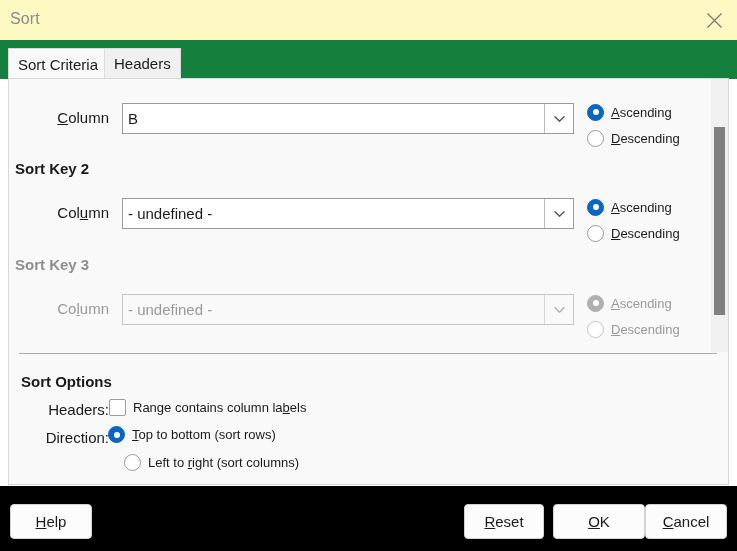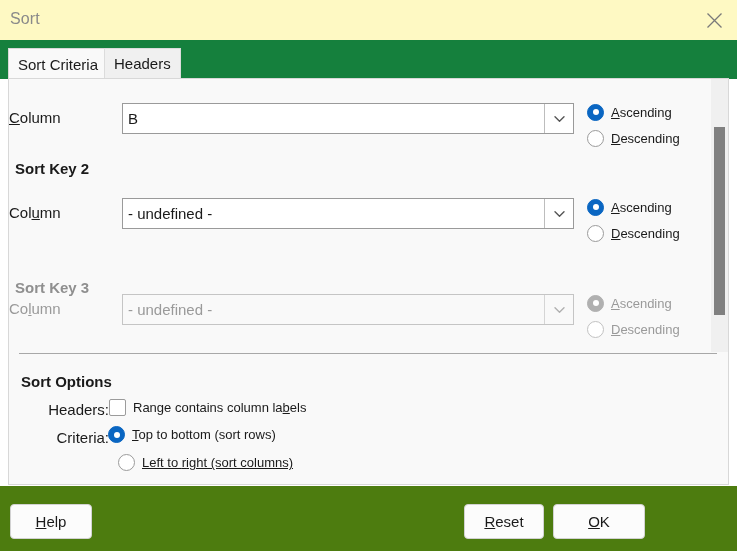--- a/index.html
+++ b/index.html
@@ -105,26 +105,26 @@
     overflow: hidden;
   }
 
   .sortkey-heading {
     position: absolute;
     left: 6px;
     font-size: 15px;
     font-weight: bold;
     color: #1a1a1a;
   }
-  .sortkey-heading.disabled { color: #8f8f8f; margin-top: 23px; }
+  .sortkey-heading.disabled { color: #8f8f8f; }
 
   .col-label {
     position: absolute;
     width: 100px;
-    text-align: left;
+    text-align: right;
     font-size: 15px;
     color: #1a1a1a;
   }
   .col-label.disabled { color: #9a9a9a; }
 
   .combobox {
     position: absolute;
     left: 113px;
     width: 452px;
     height: 31px;
@@ -279,21 +279,21 @@
     white-space: nowrap;
   }
 
   
   .buttonbar {
     position: absolute;
     left: 0;
     top: 486px;
     width: 737px;
     height: 65px;
-    background: #4d7c0f;
+    background: #000000;
   }
   .dlg-btn {
     position: absolute;
     top: 18px;
     height: 35px;
     background: #fcfcfc;
     border: 1px solid #d2d2d2;
     border-radius: 4px;
     box-sizing: border-box;
     display: flex;
@@ -407,35 +407,38 @@
 
   <div class="options-area">
     <div class="options-title">Sort Options</div>
 
     <div class="opt-label" style="left:0px; top:40px; width:100px;">Headers:</div>
     <div class="checkbox-row" style="left:100px; top:38px;">
       <span class="check-mark"></span>
       <span class="radio-label">Range contains column la<span class="acc">b</span>els</span>
     </div>
 
-    <div class="opt-label" style="left:0px; top:68px; width:100px;">Criteria:</div>
+    <div class="opt-label" style="left:0px; top:68px; width:100px;">Direction:</div>
     <div class="opt-radio-row" style="left:99px; top:65px;">
       <span class="radio-mark checked"></span>
       <span class="radio-label"><span class="acc">T</span>op to bottom (sort rows)</span>
     </div>
-    <div class="opt-radio-row" style="left:109px; top:93px;text-decoration:underline;">
+    <div class="opt-radio-row" style="left:115px; top:93px;">
       <span class="radio-mark"></span>
       <span class="radio-label">Left to <span class="acc">r</span>ight (sort columns)</span>
     </div>
   </div>
 </div>
 
 <div class="buttonbar">
   <div class="dlg-btn btn-help">
       <span><span class="acc">H</span>elp</span>
     </div>
   <div class="dlg-btn btn-reset">
       <span><span class="acc">R</span>eset</span>
     </div>
   <div class="dlg-btn btn-ok">
       <span><span class="acc">O</span>K</span>
     </div>
+  <div class="dlg-btn btn-cancel">
+      <span><span class="acc">C</span>ancel</span>
+    </div>
 </div>
 
 </body></html>

